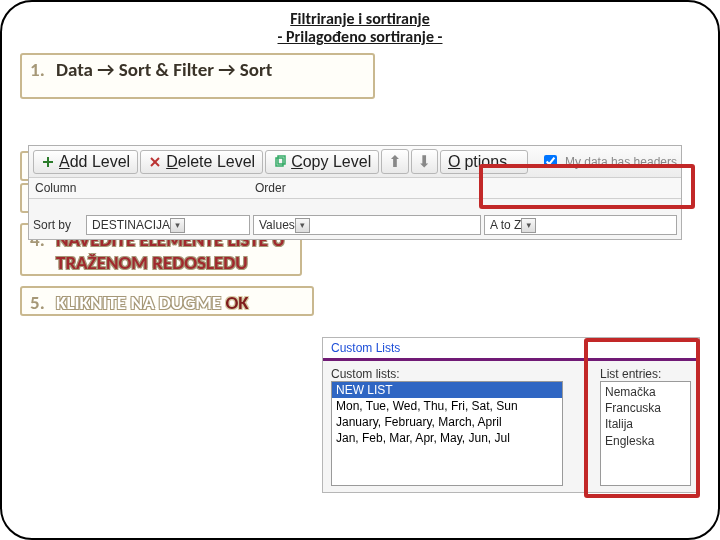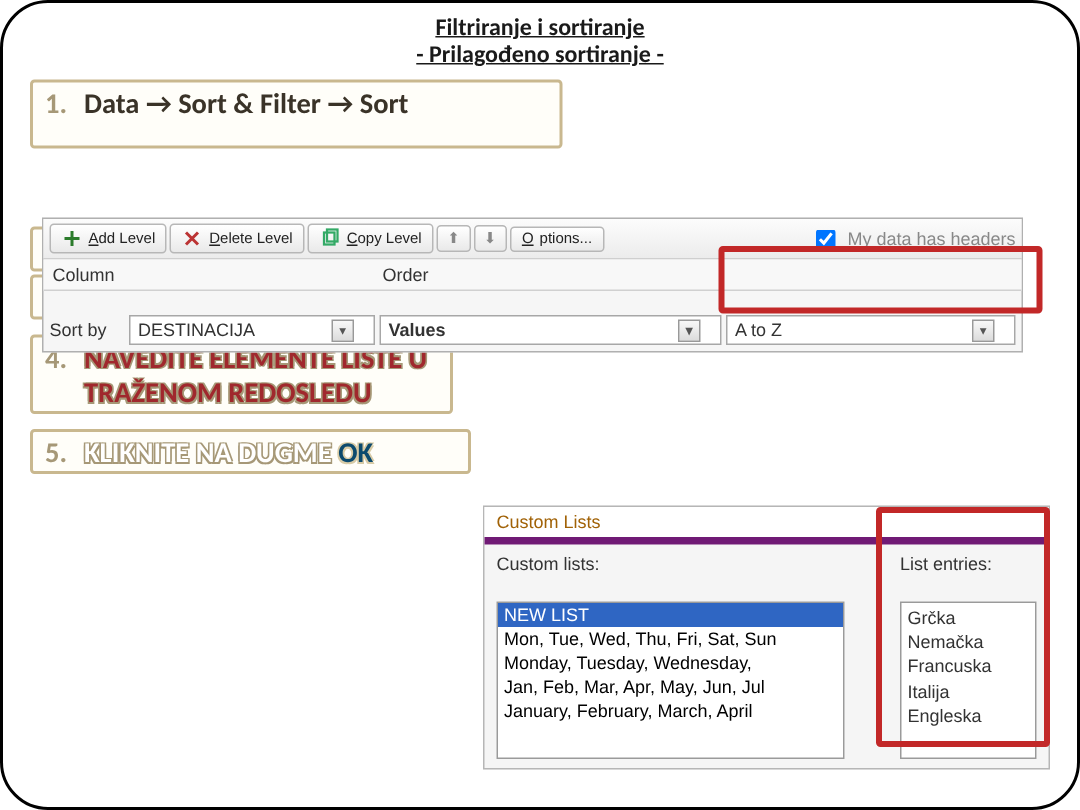--- a/index.html
+++ b/index.html
@@ -44,21 +44,21 @@
     display: flex;
     align-items: flex-start;
     font-size: 19px;
     font-weight: 700;
     color: #a69877;
   }
   .num { width: 26px; flex-shrink: 0; color: #a69877; }
   .step .txt { color: #fff; text-shadow:
      -1px -1px 0 #a69877, 1px -1px 0 #a69877, -1px 1px 0 #a69877, 1px 1px 0 #a69877; }
   .s1 .txt { color: #3a3328; text-shadow: none; font-weight: 700; }
-  .step .txt .dark { color: #0c4a6e; text-shadow:
+  .step .txt .dark { color: #7f1d1d; text-shadow:
      -1px -1px 0 #d8cba6, 1px -1px 0 #d8cba6, -1px 1px 0 #d8cba6, 1px 1px 0 #d8cba6; }
   
   .sort-dialog {
     position: absolute;
     top: 143px; left: 26px;
     width: 654px;
     border: 1px solid #b0b0b0;
     background: #f6f6f6;
     font-family: "Segoe UI", Tahoma, sans-serif;
     font-size: 12px;
@@ -70,58 +70,58 @@
     border-bottom: 1px solid #cfcfcf;
     padding: 3px 4px;
     gap: 2px;
   }
   .sd-btn {
     display: flex; align-items: center; gap: 4px;
     padding: 2px 7px;
     border: 1px solid #b7b7b7;
     background: linear-gradient(#fff,#e9e9e9);
     border-radius: 3px;
-    font-size: 10px;
+    font-size: 16px;
     color: #222;
     cursor: pointer;
   }
   .sd-btn.icon-only { padding: 2px 6px; color: #888; }
   .sd-btn .u { text-decoration: underline; }
   .sd-chk { margin-left: auto; display: flex; align-items: center; gap: 5px; color: #888; }
   .sd-head { display: flex; background:#f8f8f8; border-bottom:1px solid #d0d0d0; }
   .sd-head div{ padding:3px 6px; font-size:12px; color:#333; }
   .sd-head .c1{ width: 220px; }
   .sd-head .c2{ width: 228px; }
   .sd-head .c3{ flex:1; }
   .sd-row { display:flex; align-items:center; padding:4px 4px; gap:3px;margin-top:12px; }
   .sd-row .lbl{ width:50px; font-size:12px; color:#333; }
   .sd-combo {
-    display:flex; align-items:center; justify-content:space-between;
+    display:flex; align-items:center; 
     border:1px solid #a7a7a7; background:#fff; height:20px; padding:0 13px 0 5px;
     font-size:12px; color:#333;
   }
   .sd-combo .arrow{ width:15px;height:15px;border:1px solid #999;
     background:linear-gradient(#f8f8f8,#dcdcdc); display:flex;align-items:center;justify-content:center;font-size:9px;color:#555;}
   .sd-row .c1c{ width:164px; }
-  .sd-row .c2c{ width:228px;font-weight:bold; }
+  .sd-row .c2c{ width:228px; }
   .sd-row .c3c{ flex:1; }
   .order-highlight{
     position:absolute; top:162px; left:477px; width:216px; height:45px;
     border:4px solid #c22828; border-radius:3px; pointer-events:none;
   }
 
   .custom-dialog{
     position:absolute; top:335px; right:18px; width:378px;
     border:1px solid #b6b6b6; background:#f5f5f5;
     font-family:"Segoe UI", Tahoma, sans-serif; font-size:12px;
   }
-  .cd-title{ padding:3px 8px; border-bottom:5px solid #701a75; color:#a16207; background:#fff; }
+  .cd-title{ padding:3px 8px; border-bottom:3px solid #701a75; color:#1d4ed8; background:#fff; }
   .cd-body{ display:flex; padding:6px 8px; gap:6px; }
   .cd-left{ width:232px; }
-  .cd-label{ color:#333; margin-bottom:18px; }
+  .cd-label{ color:#333; margin-bottom:0; }
   .cd-list{
     border:1px solid #9a9a9a; background:#fff; height:105px; overflow:hidden;
     font-size:12px;
   }
   .cd-list div{ padding:1px 4px; white-space:nowrap; overflow:hidden; text-overflow:clip; }
   .cd-list .sel{ background:#2f66c3; color:#fff; }
   .cd-right{ flex:1;padding-left:31px; }
   .cd-entries{
     border:1px solid #9a9a9a; background:#fff; height:105px; padding:2px 4px;
     font-size:12px; line-height:1.35; color:#333;
@@ -245,29 +245,27 @@
   <div class="order-highlight"></div>
 
   <div class="custom-dialog">
     <div class="cd-title">Custom Lists</div>
     <div class="cd-body">
       <div class="cd-left">
         <div class="cd-label">Custom lists:</div>
         <div class="cd-list">
           <div class="sel">NEW LIST</div>
           <div>Mon, Tue, Wed, Thu, Fri, Sat, Sun</div>
-          <div>Monday, Tuesday, Wednesday,</div>
+          <div>January, February, March, April</div>
           <div>Jan, Feb, Mar, Apr, May, Jun, Jul</div>
-          <div>January, February, March, April</div>
         </div>
       </div>
       <div class="cd-right">
         <div class="cd-label">List entries:</div>
         <div class="cd-entries">
-          <div>Grčka</div>
           <div>Nemačka</div>
           <div>Francuska</div>
           <div>Italija</div>
           <div>Engleska</div>
         </div>
       </div>
     </div>
   </div>
   <div class="entries-highlight"></div>
 </div>

